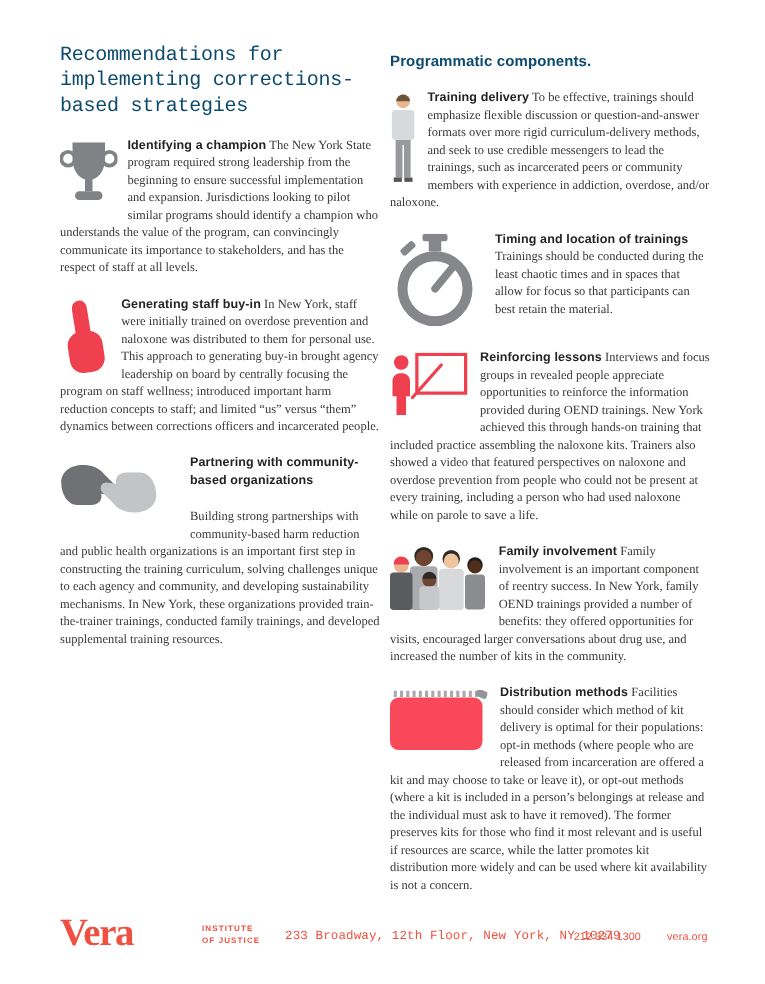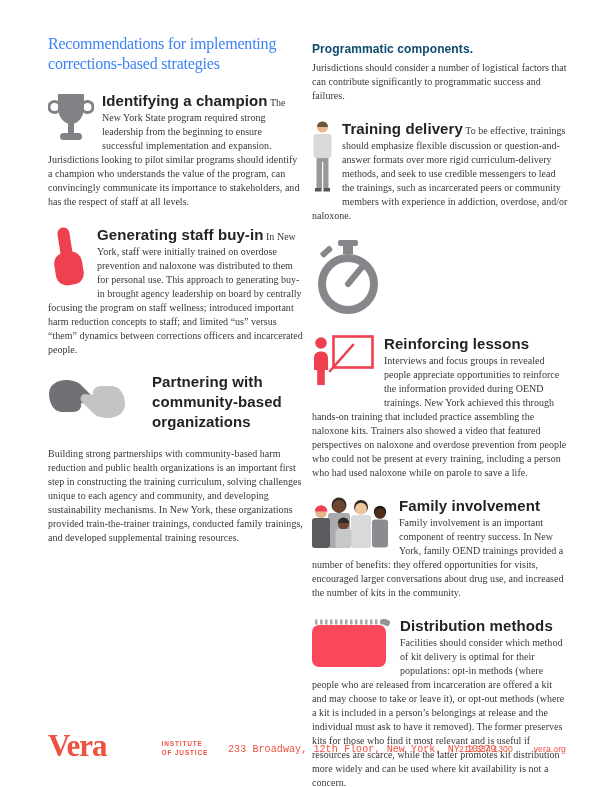--- a/index.html
+++ b/index.html
@@ -8,38 +8,38 @@
     font-family:"Liberation Serif", serif;
     -webkit-font-smoothing:antialiased;
   }
   .page{position:absolute;inset:0;overflow:hidden;background:#fff;}
 
   .col{position:absolute;}
   .col-left{left:48px;top:34px;width:256px;}
   .col-right{left:312px;top:42px;width:256px;}
 
   h1.display{
-    font-family:Liberation Serif, serif;
+    font-family:Liberation Mono, monospace;
     font-weight:400;font-size:16px;line-height:1.28;
-    color:#3b82f6;margin:0 0 13px 0;letter-spacing:-0.2px;width:272px;
+    color:#0c4a6e;margin:0 0 13px 0;letter-spacing:-0.2px;width:272px;
   }
   h2.sub{
     font-family:"Liberation Sans", sans-serif;
     font-weight:700;font-size:12px;line-height:1.25;
     color:#0c4a6e;margin:0 0 4px 0;letter-spacing:0.1px;
   }
   p.body{
     font-size:10px;line-height:1.4;color:#3a3734;margin:0;
     letter-spacing:0.02px;
   }
   .section{display:flow-root;margin-top:15px;}
   .icon-float{float:left;}
   .lbl{
     font-family:"Liberation Sans", sans-serif;font-weight:700;
-    font-size:15px;color:#262223;letter-spacing:0.1px;
+    font-size:10px;color:#262223;letter-spacing:0.1px;
   }
   .lbl-block{display:block;line-height:1.32;margin-bottom:16px;}
   .icon-float svg{display:block;}
 
   
   .i-trophy{width:46px;height:54px;margin:2px 8px 4px 0;}
   .i-thumb{width:40px;height:62px;margin:2px 9px 4px 0;}
   .i-hands{width:78px;height:50px;margin:2px 26px 6px 0;}
   .i-person{width:21px;height:76px;margin:2px 9px 4px 0;}
   .i-watch{width:72px;height:74px;margin:2px 12px 4px 0;}
@@ -105,21 +105,20 @@
           <path d="M1 20 C1 11 9 6 18 6 c7 0 13 2 17 7 l9 9 c3 3 1 8-3 8 l-8-1 c1 5-2 9-8 9 H14 C6 38 1 29 1 20 Z" fill="#707175"></path>
           <path d="M77 30 C77 39 69 44 60 44 c-7 0-13-2-17-7 l-9-9 c-3-3-1-8 3-8 l8 1 c-1-5 2-9 8-9 h11 C72 12 77 21 77 30 Z" fill="#c2c4c6"></path>
         </svg>
       </span>
       <p class="body"><span class="lbl lbl-block">Partnering with community-based organizations</span><span>Building strong partnerships with community-based harm reduction and public health organizations is an important first step in constructing the training curriculum, solving challenges unique to each agency and community, and developing sustainability mechanisms. In New York, these organizations provided train-the-trainer trainings, conducted family trainings, and developed supplemental training resources.</span></p>
     </div>
   </div>
 
   <div class="col col-right">
     <h2 class="sub">Programmatic components.</h2>
-    <p class="body">Jurisdictions should consider a number of logistical factors that can contribute significantly to programmatic success and failures.</p>
 
     <div class="section">
       <span class="icon-float i-person">
         <svg viewBox="0 0 21 76" width="21" height="76">
           <circle cx="10.5" cy="7" r="5.5" fill="#e7b68e"></circle>
           <path d="M5 7 a5.5 5.5 0 0 1 11 0 z" fill="#6b543c"></path>
           <rect x="1.5" y="14" width="18" height="24" rx="3" fill="#d8d9da"></rect>
           <rect x="4.5" y="38" width="12" height="30" fill="#98999c"></rect>
           <rect x="10" y="42" width="1.2" height="26" fill="#ffffff"></rect>
           <rect x="3" y="68" width="6.5" height="3.5" fill="#55565a"></rect>
@@ -133,20 +132,22 @@
     <div class="section">
       <span class="icon-float i-watch">
         <svg viewBox="0 0 72 74" width="72" height="74">
           <rect x="26" y="0" width="20" height="6" rx="2" fill="#85878a"></rect>
           <rect x="31" y="5" width="10" height="9" fill="#85878a"></rect>
           <rect x="8" y="9" width="13" height="6" rx="2" fill="#85878a" transform="rotate(-42 14 12)"></rect>
           <circle cx="36" cy="44" r="26" fill="none" stroke="#85878a" stroke-width="8"></circle>
           <line x1="36" y1="44" x2="50" y2="27" stroke="#85878a" stroke-width="6" stroke-linecap="round"></line>
         </svg>
       </span>
+      <p class="body"><span class="lbl">Timing and location of trainings</span>
+<span>Trainings should be conducted during the least chaotic times and in spaces that allow for focus so that participants can best retain the material.</span></p>
     </div>
 
     <div class="section">
       <span class="icon-float i-board">
         <svg viewBox="0 0 63 60" width="63" height="60">
           <rect x="21.5" y="1.5" width="39" height="31" fill="#ffffff" stroke="#ee404e" stroke-width="2.6"></rect>
           <line x1="18" y1="36" x2="41" y2="10" stroke="#ee404e" stroke-width="2.6" stroke-linecap="round"></line>
           <circle cx="9" cy="8" r="5.8" fill="#ee404e"></circle>
           <path d="M2 23 c0-4.5 3.2-6.5 7-6.5 s7 2 7 6.5 v12 h-3.2 v15 h-7.6 v-15 H2 z" fill="#ee404e"></path>
         </svg>

